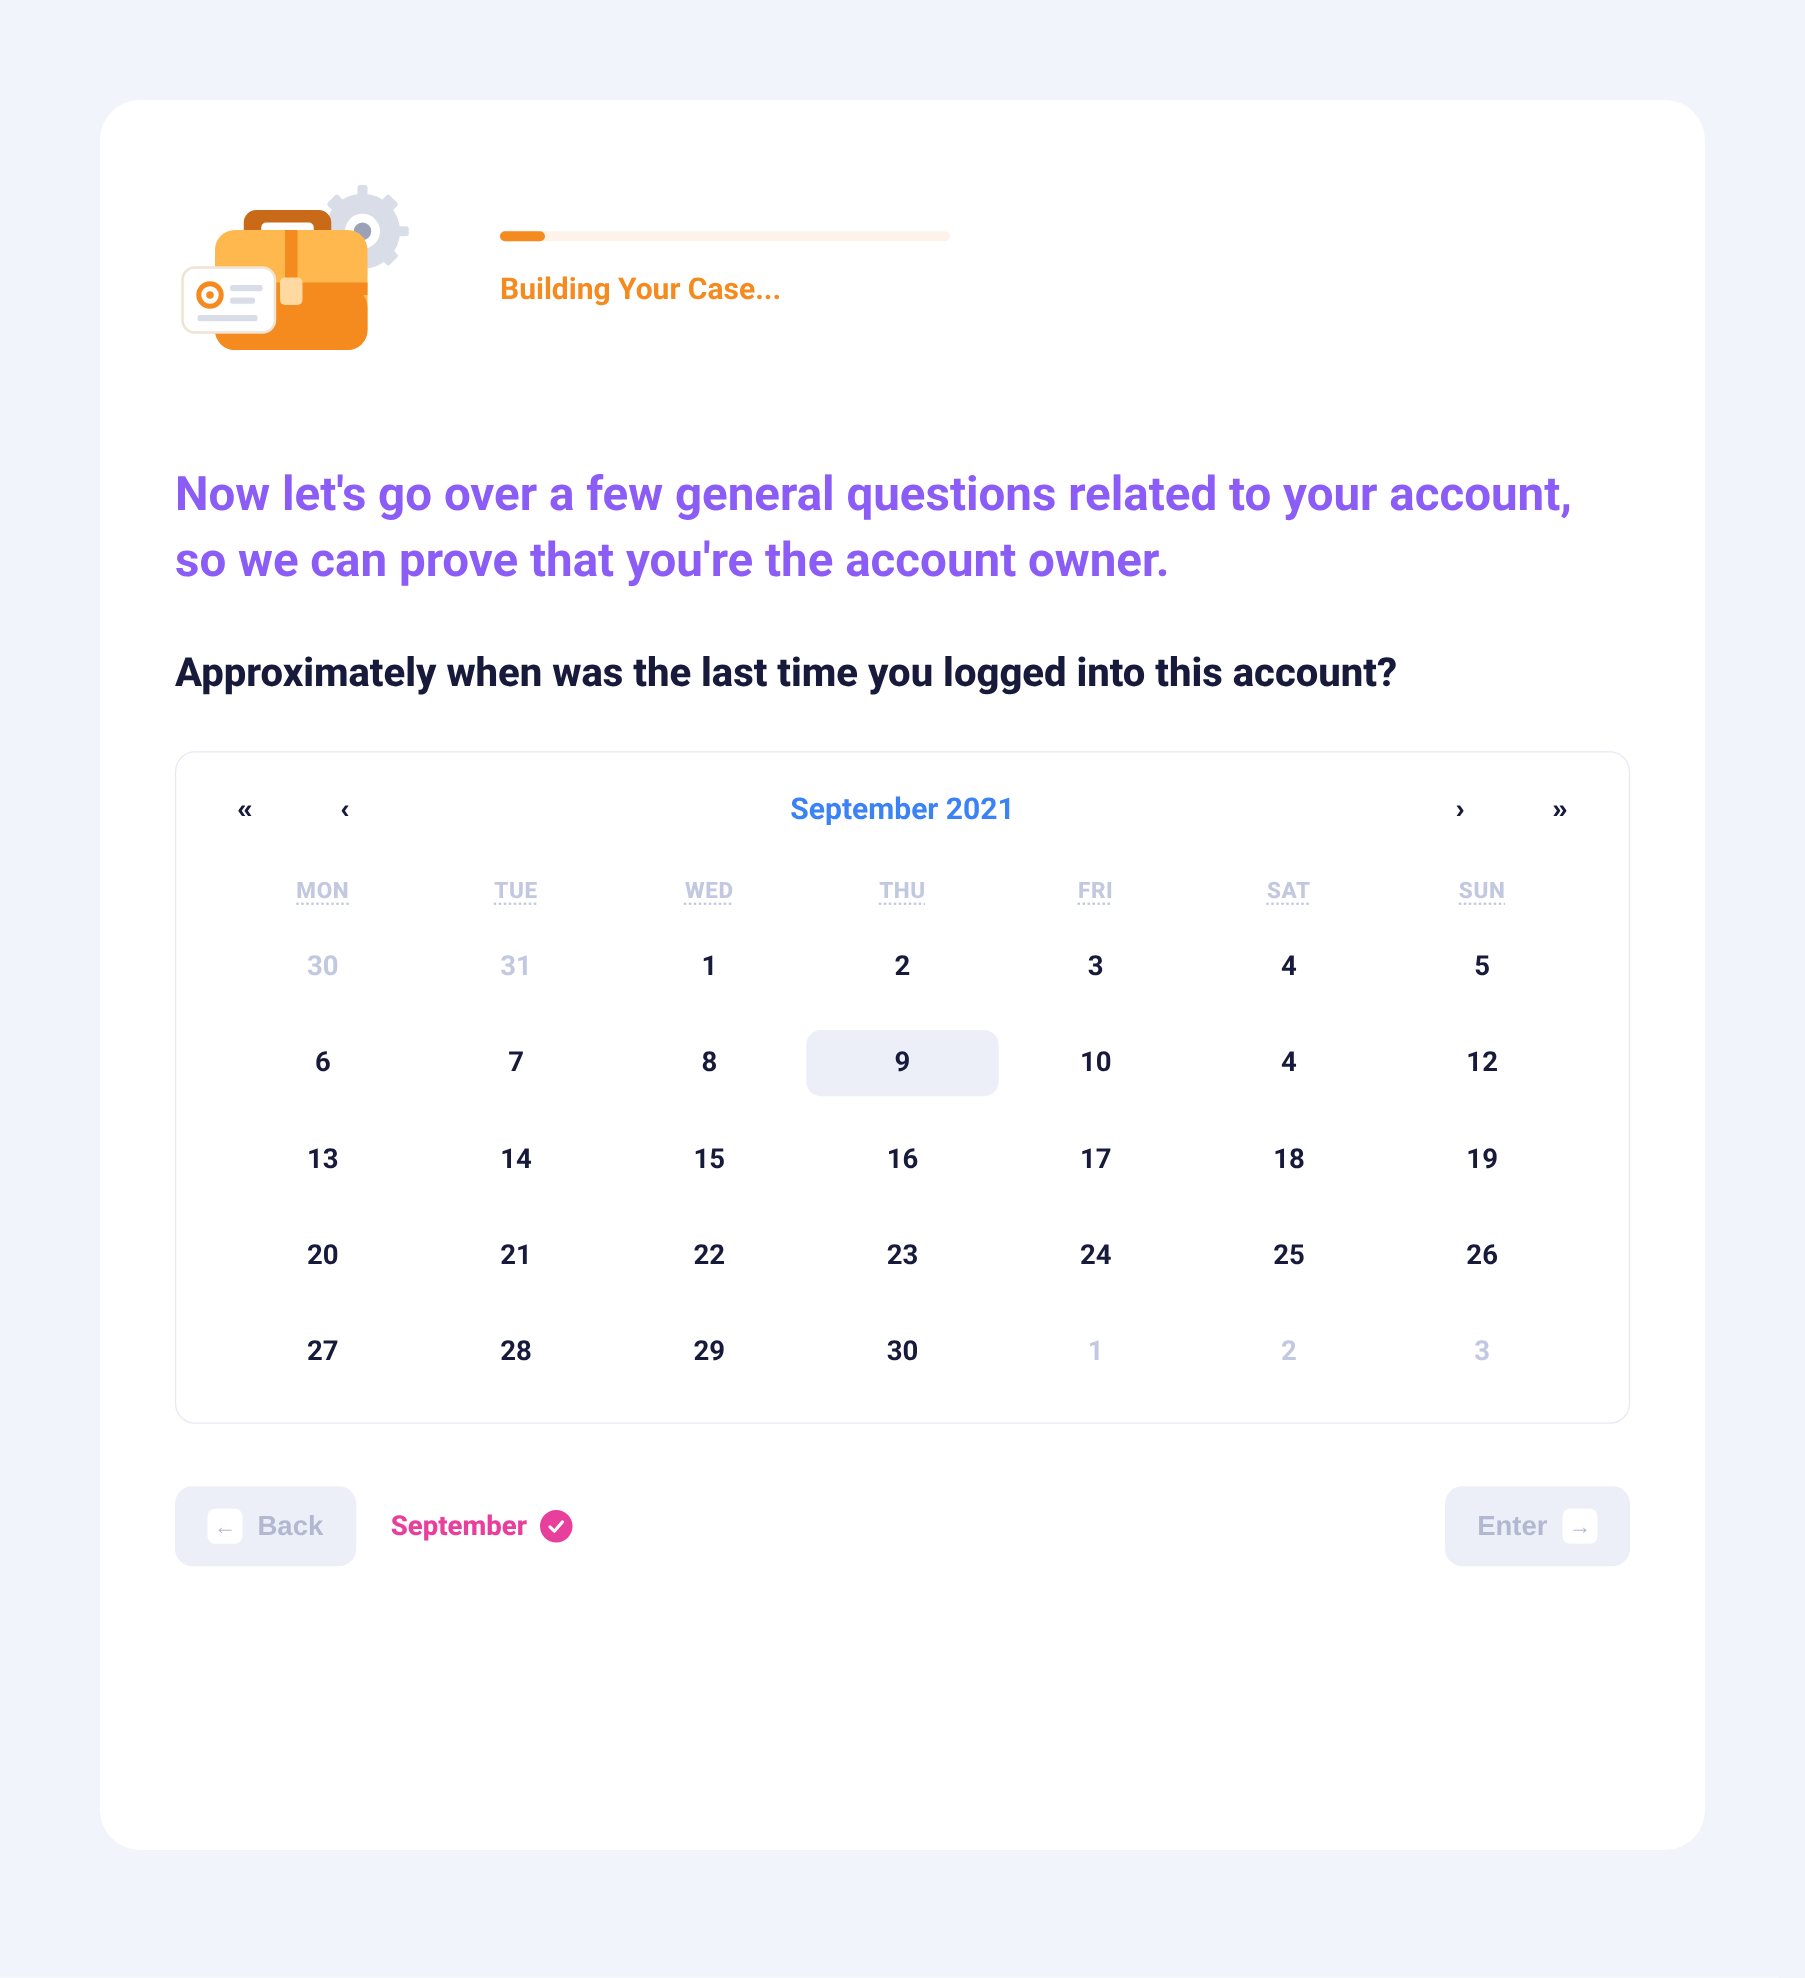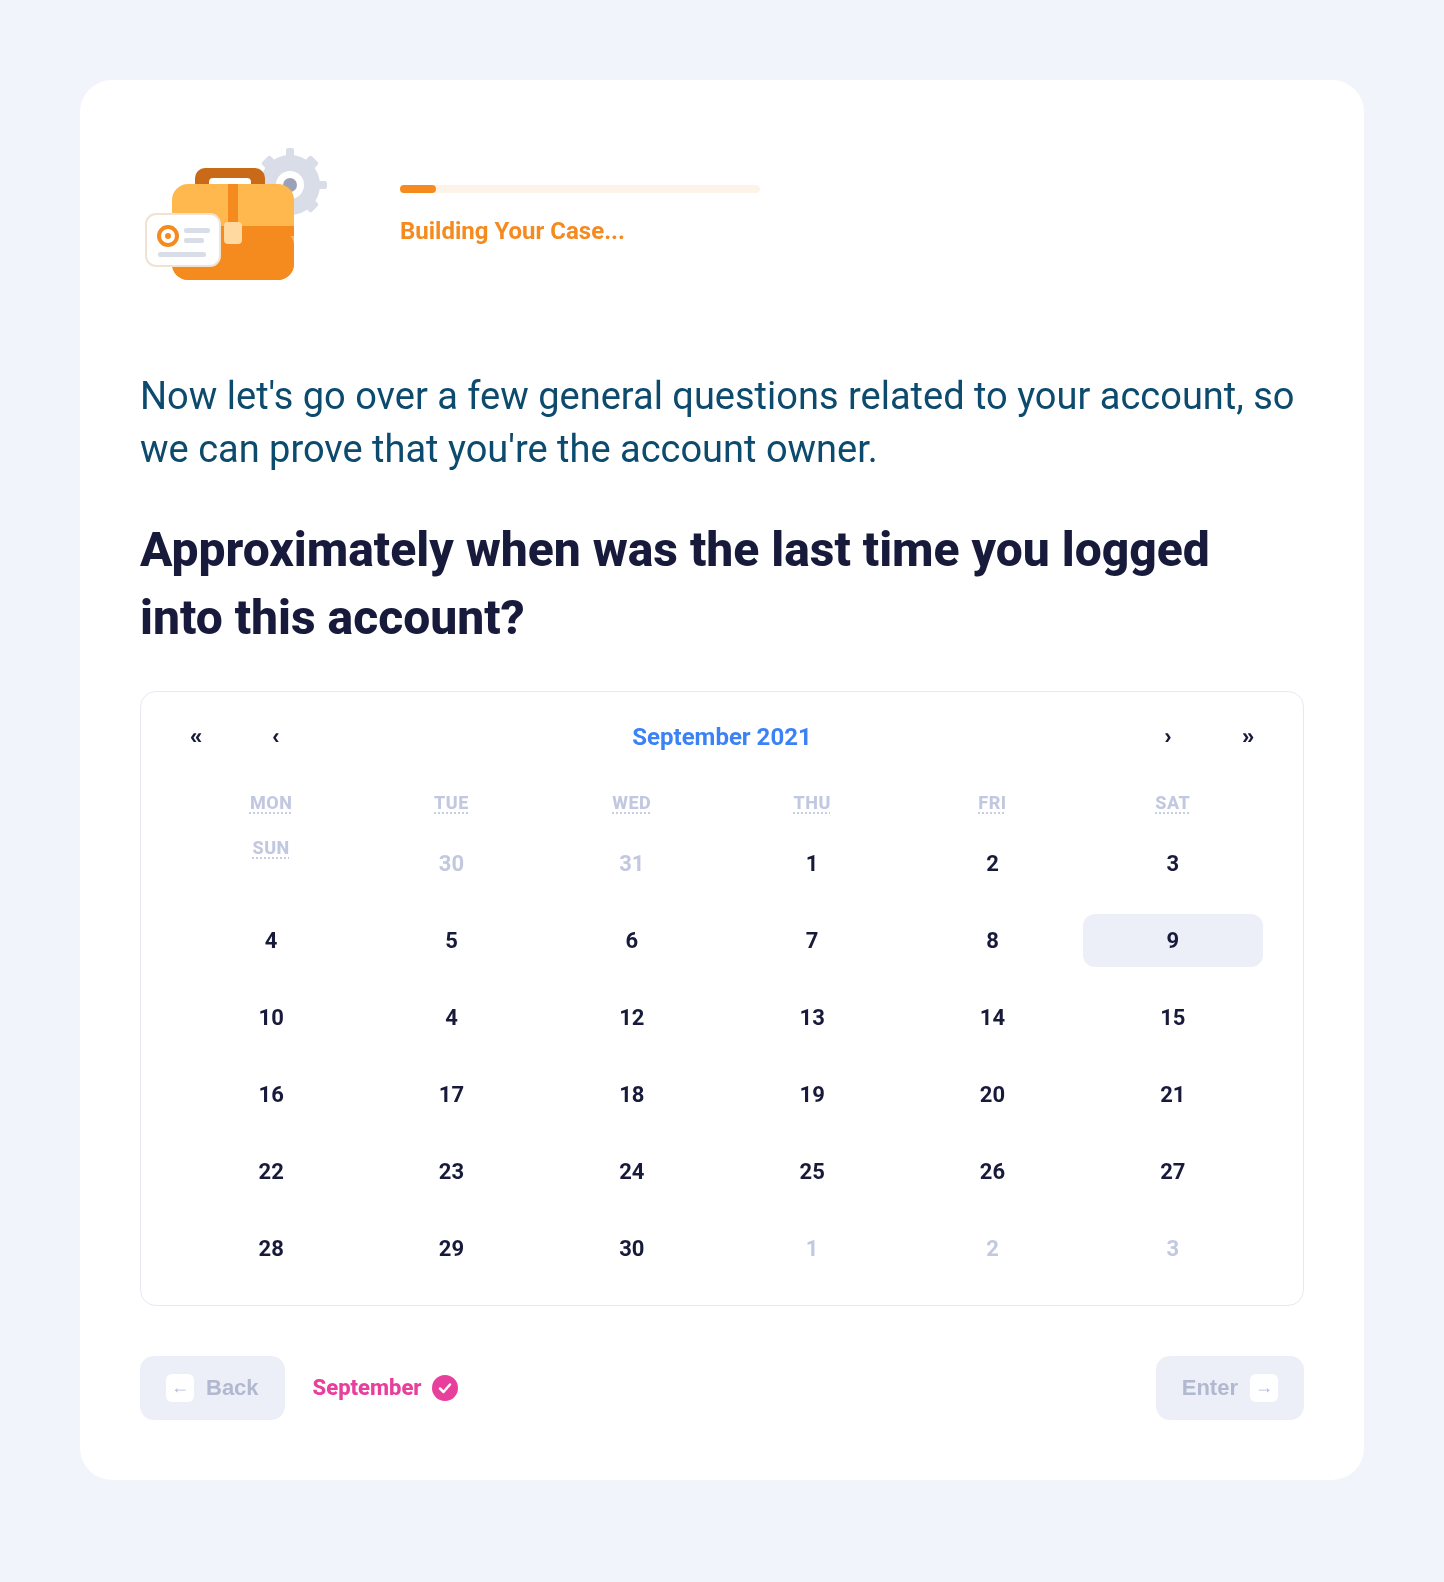--- a/index.html
+++ b/index.html
@@ -26,39 +26,39 @@
   .briefcase-wrap { position: relative; width: 200px; height: 150px; }
   .progress-col { flex: 1; }
   .progress-track {
     width: 360px; height: 8px; background: #fdf3e9; border-radius: 6px; position: relative; margin-bottom: 24px;
   }
   .progress-fill {
     position: absolute; left: 0; top: 0; height: 8px; width: 36px; background: #f58a1f; border-radius: 6px;
   }
   .progress-label { color: #f58a1f; font-weight: 700; font-size: 24px; }
   .heading {
-    color: #0c4a6e; font-weight: 400; font-size: 38px; line-height: 1.4; margin-bottom: 40px;
+    color: #8b5cf6; font-weight: 700; font-size: 38px; line-height: 1.4; margin-bottom: 40px;
   }
   .subheading {
-    color: #171a3a; font-weight: 800; font-size: 48px; line-height: 1.4; margin-bottom: 40px;
+    color: #171a3a; font-weight: 800; font-size: 32px; line-height: 1.4; margin-bottom: 40px;
   }
   .calendar {
     border: 1px solid #e6e9f5; border-radius: 16px; padding: 30px 40px 30px 40px;
   }
   .cal-nav {
     display: flex; align-items: center; justify-content: space-between; margin-bottom: 40px;
   }
   .nav-group { display: flex; gap: 50px; }
   .nav-btn {
     background: none; border: none; color: #171a3a; font-size: 22px; font-weight: 700; cursor: pointer;
     width: 30px; height: 30px;
   }
   .cal-title { color: #3b82f6; font-weight: 700; font-size: 24px; }
   .cal-grid {
-    display: grid; grid-template-columns: repeat(6, 1fr); row-gap: 24px;
+    display: grid; grid-template-columns: repeat(7, 1fr); row-gap: 24px;
     text-align: center;
   }
   .dow {
     color: #c2c8e0; font-weight: 800; font-size: 18px; letter-spacing: 0.5px;
     text-decoration: underline dotted; text-decoration-color: #c2c8e0; text-underline-offset: 4px;
   }
   .day {
     font-weight: 700; font-size: 22px; color: #171a3a; padding: 14px 0; border-radius: 12px; cursor: pointer;
   }
   .day.muted { color: #c2c8e0; }

